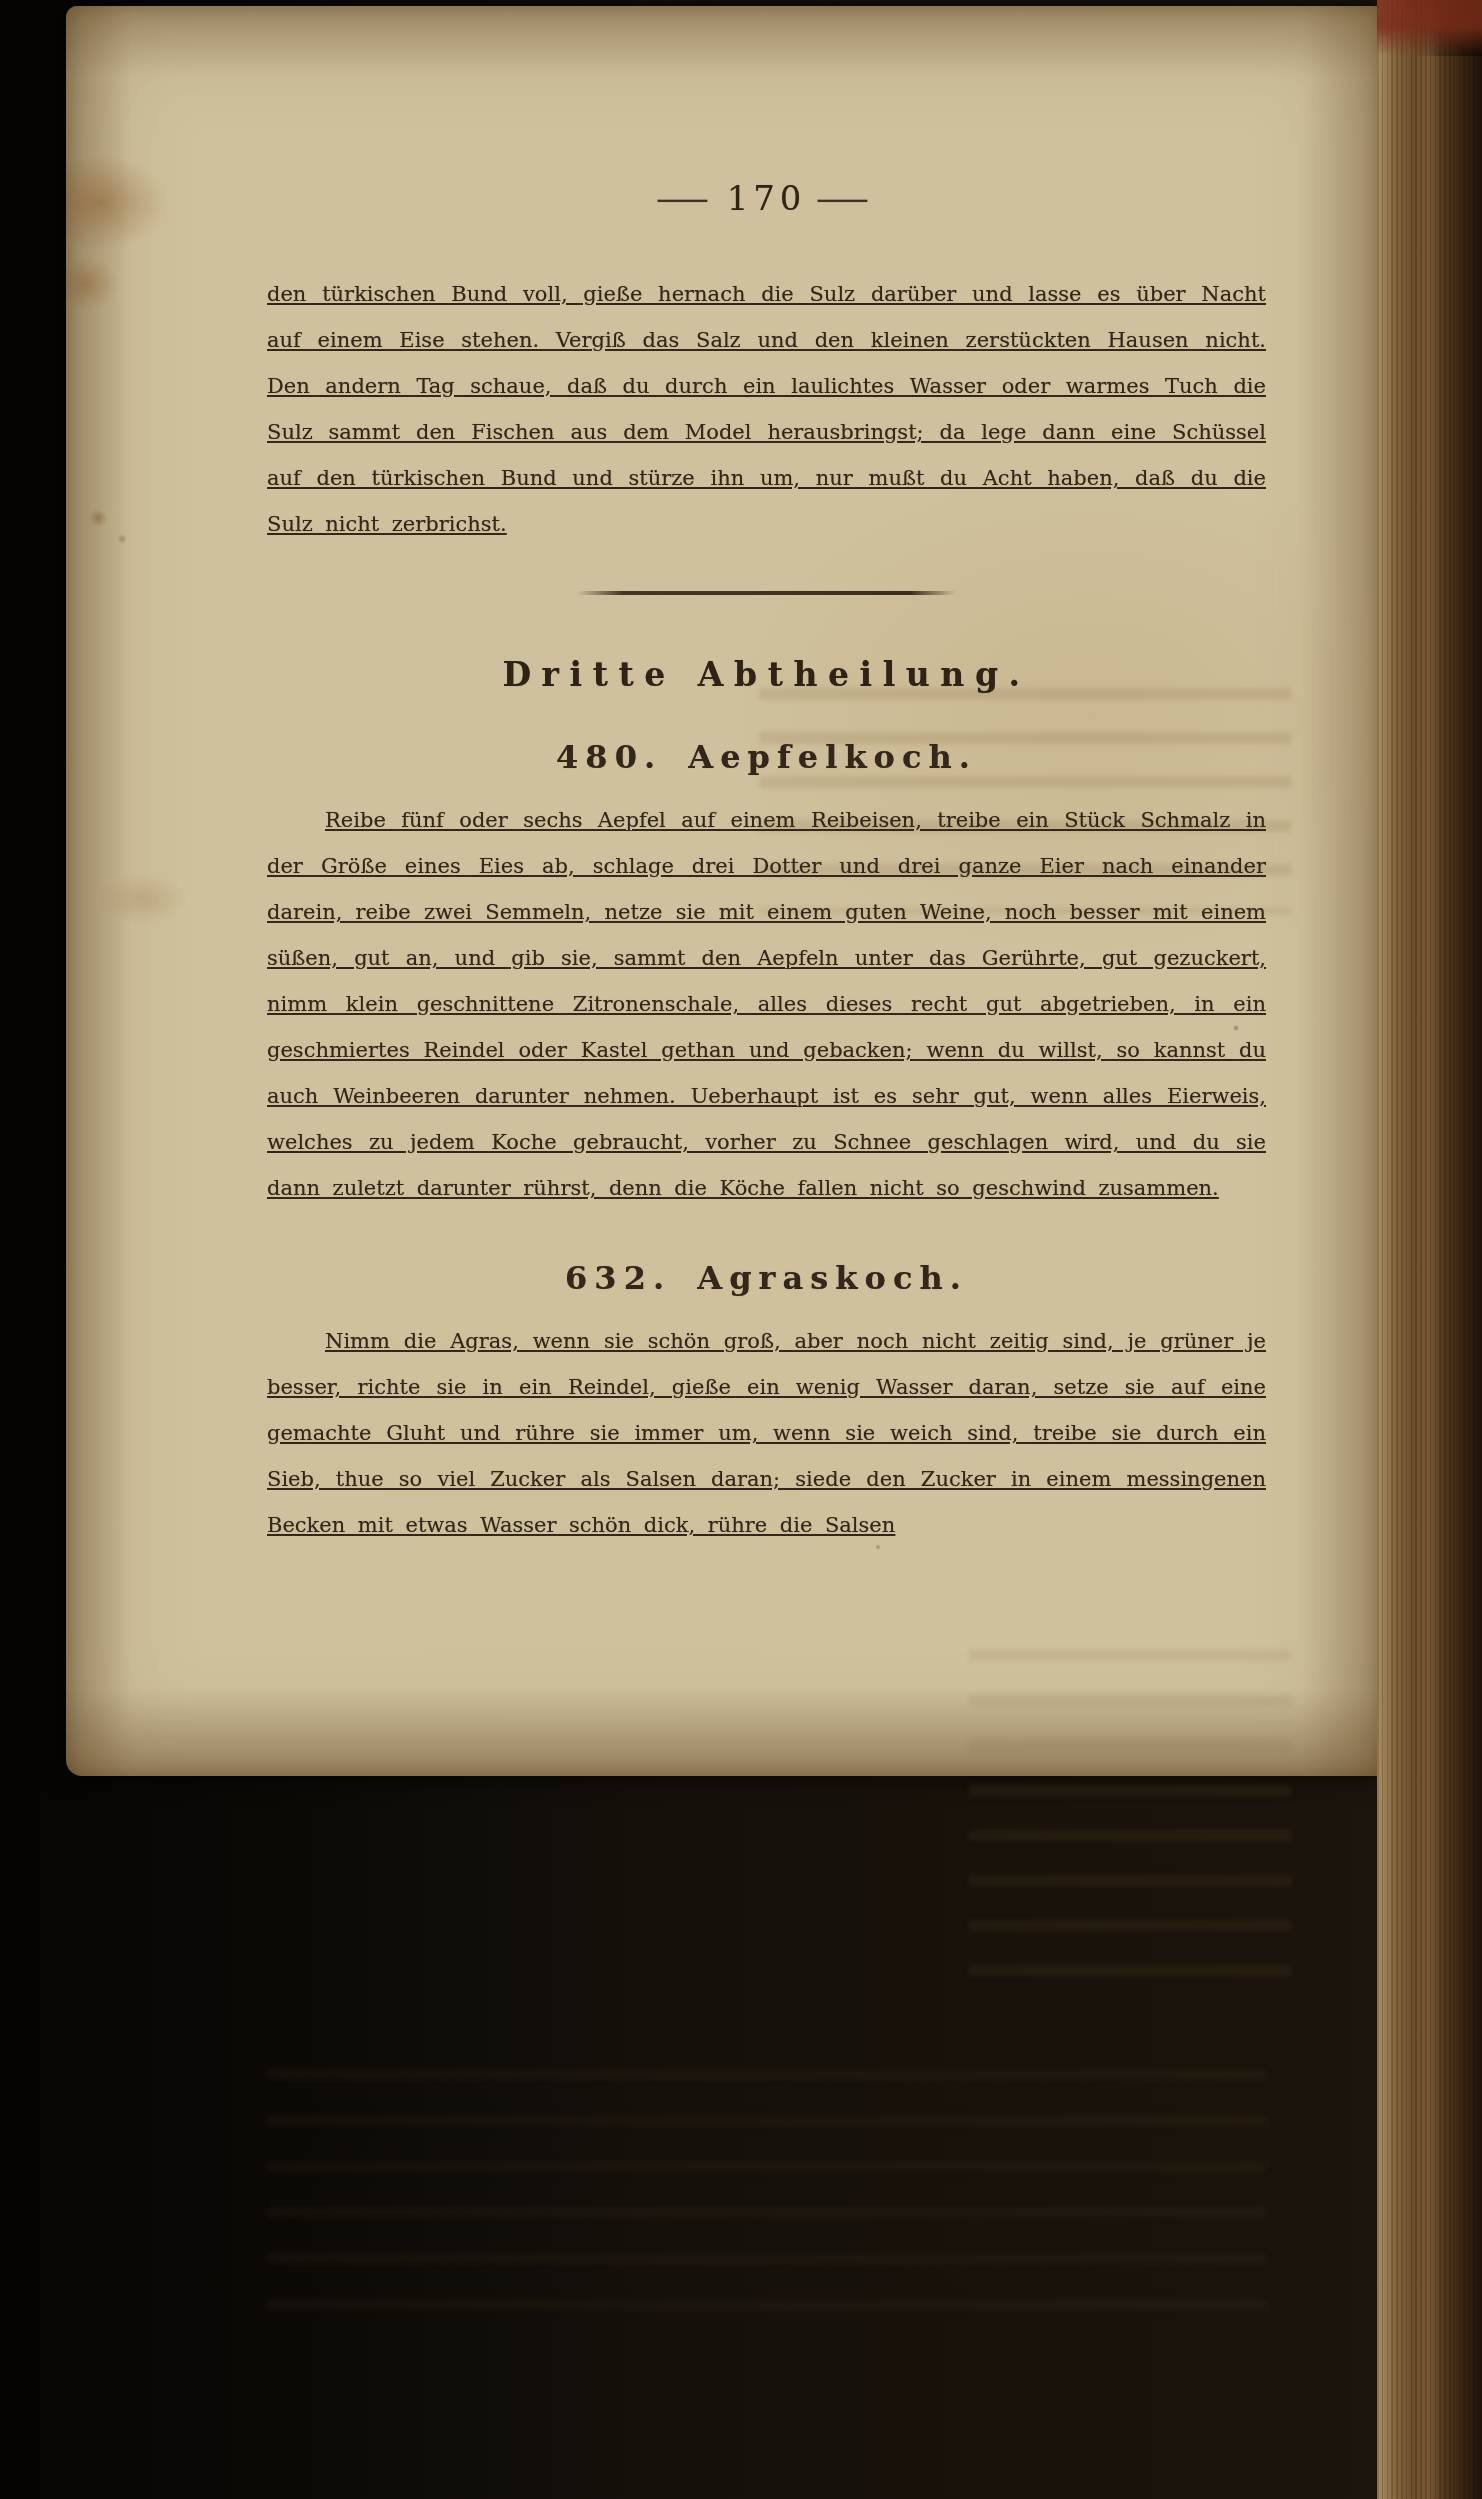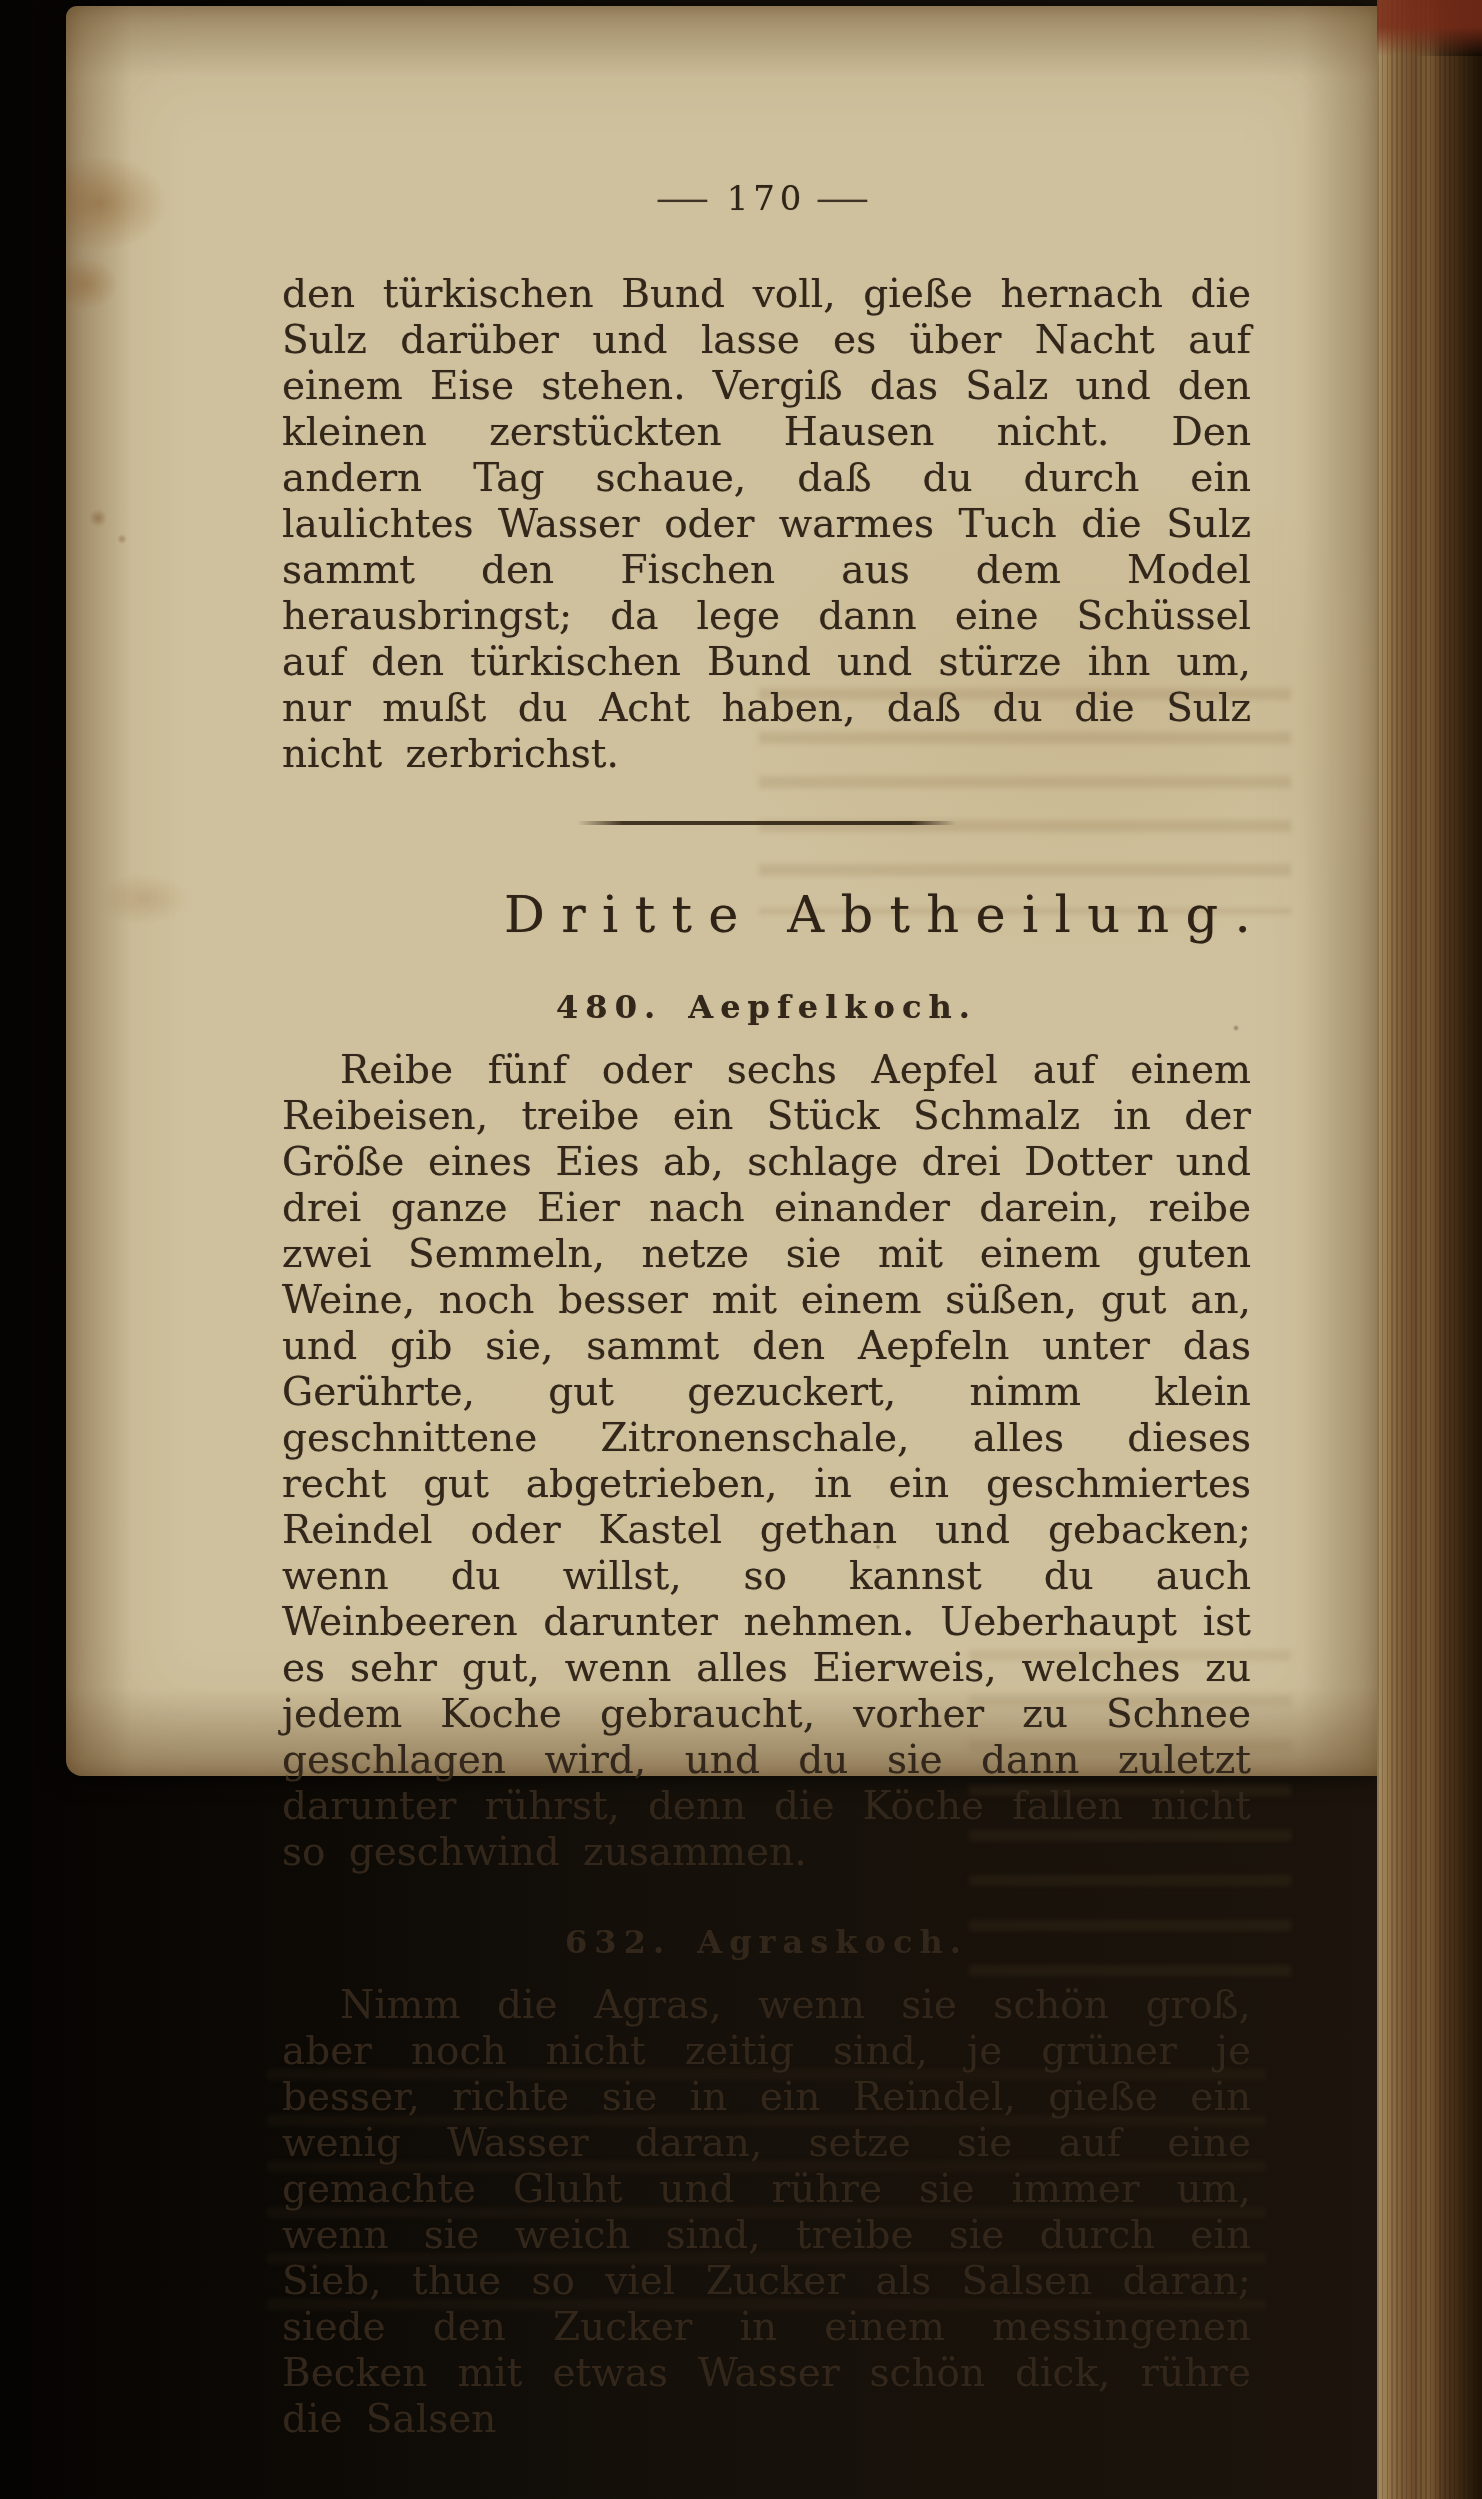--- a/index.html
+++ b/index.html
@@ -127,44 +127,45 @@
     color: #2f2418;
   }
   .page-header .dash {
     display: inline-block;
     transform: scaleX(1.6);
     margin: 0 21px;
     opacity: .9;
   }
 
   .body-par {
-    margin: 16px;
-    font-size: 39px;
+    margin: 1px;
+    font-size: 21px;
     line-height: 46px;
     text-align: justify;
     word-spacing: .28em;
     text-indent: 58px;
+    text-decoration: underline;
   }
   .body-par.no-indent { text-indent: 0; }
 
   .divider {
     width: 379px;
     height: 4px;
     margin: 44px auto 0 auto;
     border-radius: 2.4px;
     background: linear-gradient(90deg,
       rgba(52,38,22,0) 0, rgba(52,38,22,.9) 12%,
       rgba(52,38,22,.95) 88%, rgba(52,38,22,0) 100%);
   }
 
   .section-title {
     margin: 60px 0 0 0;
-    text-align: right;
-    font-size: 51px;
-    font-weight: normal;
+    text-align: center;
+    font-size: 33px;
+    font-weight: bold;
     letter-spacing: .32em;
     color: #2e2316;
     white-space: nowrap;
   }
 
   .section-subtitle {
     margin: 34px 0 0 0;
     text-align: center;
     font-size: 37px;
     font-weight: normal;

